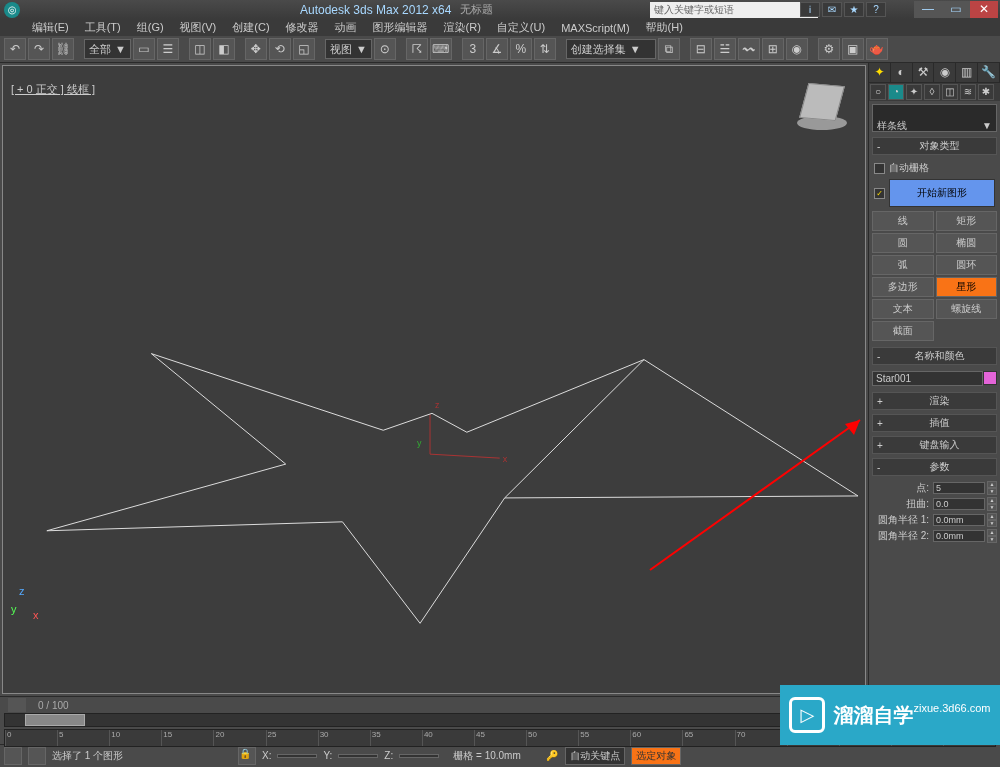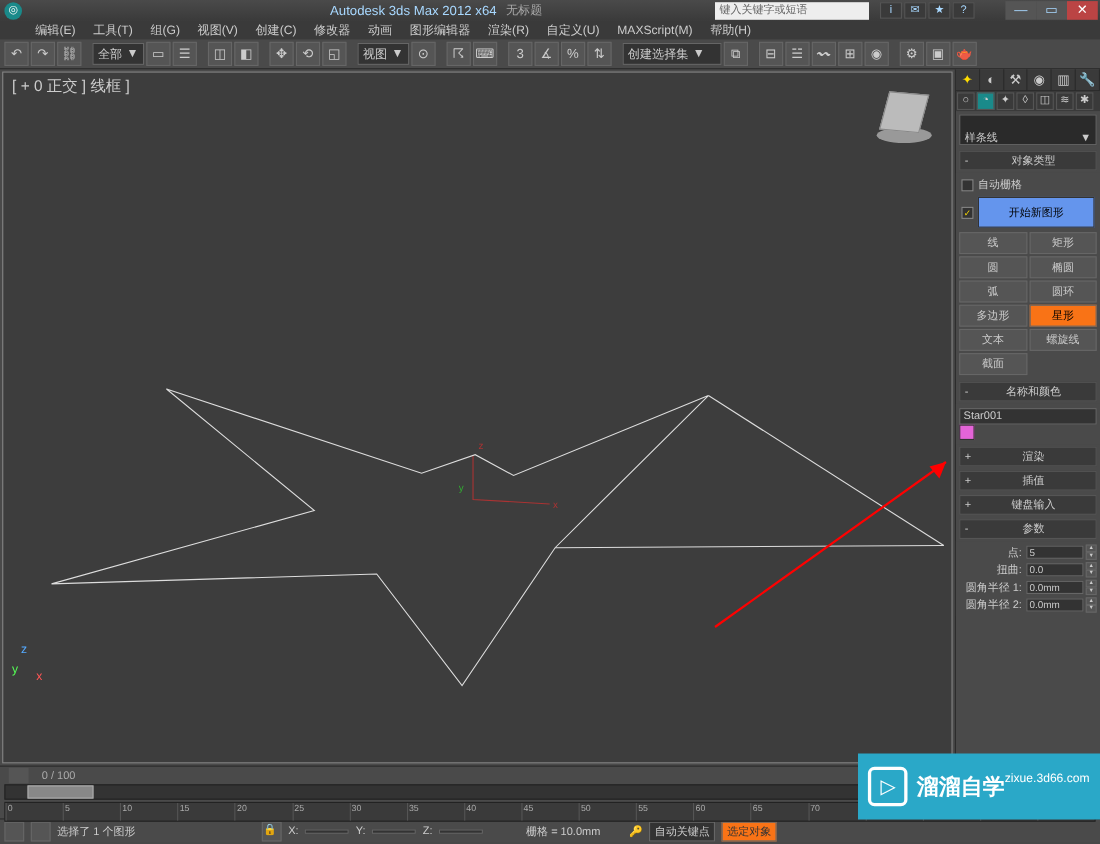--- a/index.html
+++ b/index.html
@@ -3,21 +3,21 @@
 <meta charset="utf-8">
 <style>
 * { margin: 0; padding: 0; box-sizing: border-box; font-family: "Microsoft YaHei", Arial, sans-serif; }
 body { width: 1000px; height: 767px; background: #4a4a4a; color: #ccc; font-size: 11px; overflow: hidden; position: relative; }
 
 
 .titlebar { height: 19px; background: linear-gradient(#4a4a4a,#3a3a3a); display: flex; align-items: center; color: #a8d8ff; position: relative; }
 .titlebar .app-icon { width: 16px; height: 16px; background: #1a8a8a; border-radius: 50%; margin: 0 4px; font-size: 10px; text-align: center; line-height: 16px; color: #fff; }
 .titlebar .title { position: absolute; left: 300px; font-size: 12px; }
 .titlebar .doc { position: absolute; left: 460px; color: #aaa; }
-.titlebar .search { position: absolute; left: 650px; height: 16px; width: 140px; background: #eee; color: #666; padding: 0 4px; font-size: 10px; line-height: 16px; }
+.titlebar .search { position: absolute; left: 650px; height: 16px; width: 168px; background: #eee; color: #666; padding: 0 4px; font-size: 10px; line-height: 16px; }
 .titlebar .tbtns { position: absolute; left: 800px; display: flex; gap: 2px; }
 .titlebar .tbtn { width: 20px; height: 15px; background: #3a3a3a; border: 1px solid #555; font-size: 10px; text-align: center; line-height: 13px; }
 .titlebar .winbtns { position: absolute; right: 2px; display: flex; }
 .titlebar .winbtn { width: 28px; height: 17px; text-align: center; line-height: 17px; font-size: 12px; }
 .winbtn.min { background: #555; }
 .winbtn.max { background: #555; }
 .winbtn.close { background: #b44; color: #fff; }
 
 
 .menubar { height: 17px; background: #3a3a3a; display: flex; align-items: center; padding-left: 24px; gap: 0; }
@@ -26,21 +26,21 @@
 
 .toolbar { height: 27px; background: #4a4a4a; border-bottom: 1px solid #2a2a2a; display: flex; align-items: center; padding: 0 4px; gap: 2px; }
 .toolbar .tbicon { width: 22px; height: 22px; background: #555; border: 1px solid #666; font-size: 12px; text-align: center; line-height: 20px; }
 .toolbar .sep { width: 6px; }
 .toolbar .dropdown { height: 20px; background: #333; border: 1px solid #666; padding: 0 4px; font-size: 11px; display: flex; align-items: center; gap: 4px; }
 
 
 .main { display: flex; height: 633px; }
 .viewport-area { flex: 1; display: flex; flex-direction: column; }
 .viewport { flex: 1; background: #3d3d3d; position: relative; border: 1px solid #888; margin: 2px; }
-.viewport-label { position: absolute; top: 4px; left: 8px; color: #ccc; font-size: 14px; }
+.viewport-label { position: absolute; top: 16px; left: 8px; color: #ccc; font-size: 11px; text-decoration: underline; }
 .viewcube { position: absolute; top: 18px; right: 18px; width: 50px; height: 50px; }
 .viewcube .cube { width: 36px; height: 36px; background: #bbb; margin: 0 auto; transform: rotate(15deg) skewY(-10deg); border: 1px solid #888; position: relative; }
 .viewcube .base { width: 50px; height: 14px; background: #999; border-radius: 50%; margin-top: -4px; }
 .axis-gizmo { position: absolute; bottom: 70px; left: 12px; width: 30px; height: 30px; }
 .axis-gizmo .z { color: #5af; position: absolute; top: -8px; left: 4px; }
 .axis-gizmo .y { color: #5f5; position: absolute; top: 10px; left: -4px; }
 .axis-gizmo .x { color: #f55; position: absolute; top: 16px; left: 18px; }
 
 
 .sidepanel { width: 132px; background: #4a4a4a; border-left: 1px solid #2a2a2a; display: flex; flex-direction: column; font-size: 10px; }
@@ -54,21 +54,21 @@
 .rollout-header .pm { width: 10px; }
 .rollout-header .rtitle { flex: 1; text-align: center; }
 .rollout-body { background: #4a4a4a; padding: 2px 3px; }
 .checkbox-row { display: flex; align-items: center; gap: 4px; padding: 2px; }
 .checkbox { width: 11px; height: 11px; border: 1px solid #888; background: #333; text-align: center; line-height: 9px; font-size: 8px; }
 .checkbox.checked::after { content: "✓"; color: #fd0; }
 .btn-newshape { background: #6495ed; color: #000; flex: 1; text-align: center; padding: 6px; border: 1px solid #333; }
 .shape-grid { display: grid; grid-template-columns: 1fr 1fr; gap: 2px; padding: 2px 0; }
 .shape-btn { background: #555; border: 1px solid #666; text-align: center; padding: 2px 0; color: #ccc; }
 .shape-btn.active { background: #f97316; color: #000; }
-.name-row { display: flex; gap: 0; padding: 2px 0; flex-direction: column; }
+.name-row { display: flex; gap: 0; padding: 2px 0; }
 .name-input { flex: 1; background: #333; border: 1px solid #666; padding: 1px 3px; color: #ccc; }
 .color-sw { width: 14px; height: 14px; background: #e464d8; border: 1px solid #333; }
 .param-row { display: flex; align-items: center; padding: 1px 0; gap: 2px; }
 .param-row .plabel { flex: 1; text-align: right; padding-right: 2px; }
 .param-row .pval { width: 52px; background: #333; border: 1px solid #666; padding: 0 2px; color: #ccc; font-size: 9px; }
 .param-row .spinner { width: 10px; display: flex; flex-direction: column; }
 .param-row .spinner span { height: 7px; background: #555; border: 1px solid #666; font-size: 5px; text-align: center; line-height: 5px; }
 .highlight-box { border: 2px solid #f22; margin: 2px 1px; padding: 2px; }
 
 
@@ -360,21 +360,21 @@
   <div class="sbtn"></div>
   <div class="sbtn"></div>
   <span style="width:180px">选择了 1 个图形</span>
   <div class="sbtn">🔒</div>
   <span>X:</span>
   <div class="field" style="width:40px"></div>
   <span>Y:</span>
   <div class="field" style="width:40px"></div>
   <span>Z:</span>
   <div class="field" style="width:40px"></div>
-  <span style="margin-left:33px">栅格 = 10.0mm</span>
+  <span style="margin-left:8px">栅格 = 10.0mm</span>
   <span style="margin-left:20px">🔑</span>
   <div class="field">自动关键点</div>
   <div class="field" style="background:#f97316;color:#333">选定对象</div>
 </div>
 <div class="statusbar2">
 
   <div class="sbtn"></div>
 
   <span style="flex:1"></span>
 

